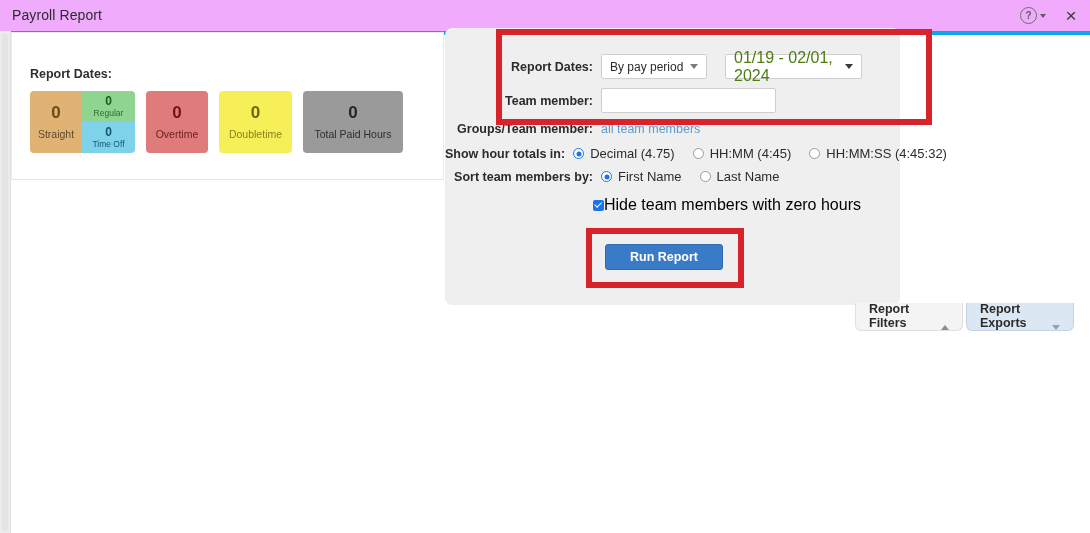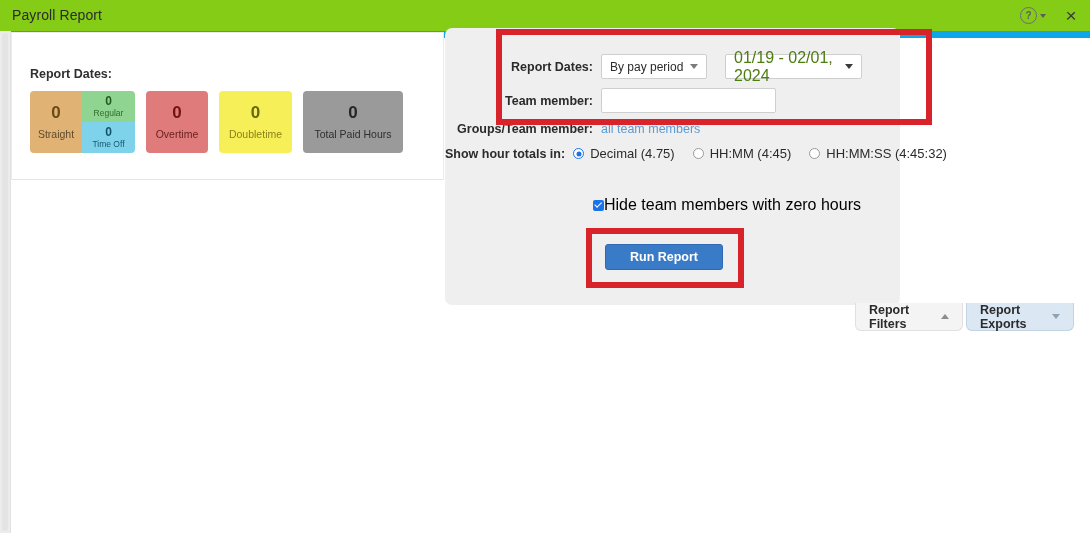--- a/index.html
+++ b/index.html
@@ -7,21 +7,21 @@
     width:1090px;height:533px;overflow:hidden;
     background:#ffffff;
     font-family:"Liberation Sans", sans-serif;
     -webkit-font-smoothing:antialiased;
   }
   .app{position:relative;width:1090px;height:533px;background:#ffffff;}
 
   
   .titlebar{
     position:absolute;left:0;top:0;width:1090px;height:31px;
-    background:#84cc16;border-bottom:7px solid #0ea5e9;
+    background:#f0abfc;border-bottom:4px solid #0ea5e9;
   }
   .title-text{
     position:absolute;left:12px;top:7px;
     font-size:14px;color:#2b2b2b;font-weight:400;letter-spacing:.1px;
   }
   .tb-right{position:absolute;right:8px;top:0;height:31px;display:flex;align-items:center;gap:14px;}
   .help-wrap{display:flex;align-items:center;gap:3px;cursor:pointer;}
   .help-circle{
     width:15px;height:15px;border:1.4px solid #6e6e6e;border-radius:50%;
     display:flex;align-items:center;justify-content:center;
@@ -161,21 +161,21 @@
     font-size:12.5px;font-weight:700;color:#ffffff;box-sizing:border-box;
   }
 
   
   .redbox{position:absolute;border:6px solid #d8232a;box-sizing:border-box;pointer-events:none;}
   .redbox-fields{left:496px;top:29px;width:436px;height:96px;}
   .redbox-run{left:586px;top:228px;width:158px;height:60px;}
 
   
   .tab{
-    position:absolute;height:28px;display:flex;align-items:center;gap:9px;
+    position:absolute;height:28px;display:flex;align-items:flex-end;gap:9px;
     padding:0 13px;box-sizing:border-box;cursor:pointer;
     border-radius:0 0 6px 6px;font-size:12.5px;font-weight:700;color:#2b2b2b;
   }
   .tab-filters{left:855px;top:303px;width:108px;background:#f4f4f4;border:1px solid #e0e0e0;border-top:none;}
   .tab-exports{left:966px;top:303px;width:108px;background:#dbe7f3;border:1px solid #c3d3e4;border-top:none;}
   .chev-up{
     width:0;height:0;border-left:4.5px solid transparent;border-right:4.5px solid transparent;
     border-bottom:5px solid #8d8d8d;
   }
   .chev-down{
@@ -275,20 +275,31 @@
       <div class="opt">
         <span class="radio"></span>
         <span class="otext">HH:MM (4:45)</span>
       </div>
       <div class="opt">
         <span class="radio"></span>
         <span class="otext">HH:MM:SS (4:45:32)</span>
       </div>
     </div>
 
+    <div class="frow row-sort">
+      <div class="flabel">Sort team members by:</div>
+      <div class="opt">
+        <span class="radio on"></span>
+        <span class="otext">First Name</span>
+      </div>
+      <div class="opt">
+        <span class="radio"></span>
+        <span class="otext">Last Name</span>
+      </div>
+    </div>
 
     <div class="frow row-hide">
       <span class="checkbox">
           <span class="tick"></span>
         </span>
       <span class="otext">Hide team members with zero hours</span>
     </div>
 
     <div class="run-btn">Run Report</div>
   </div>

